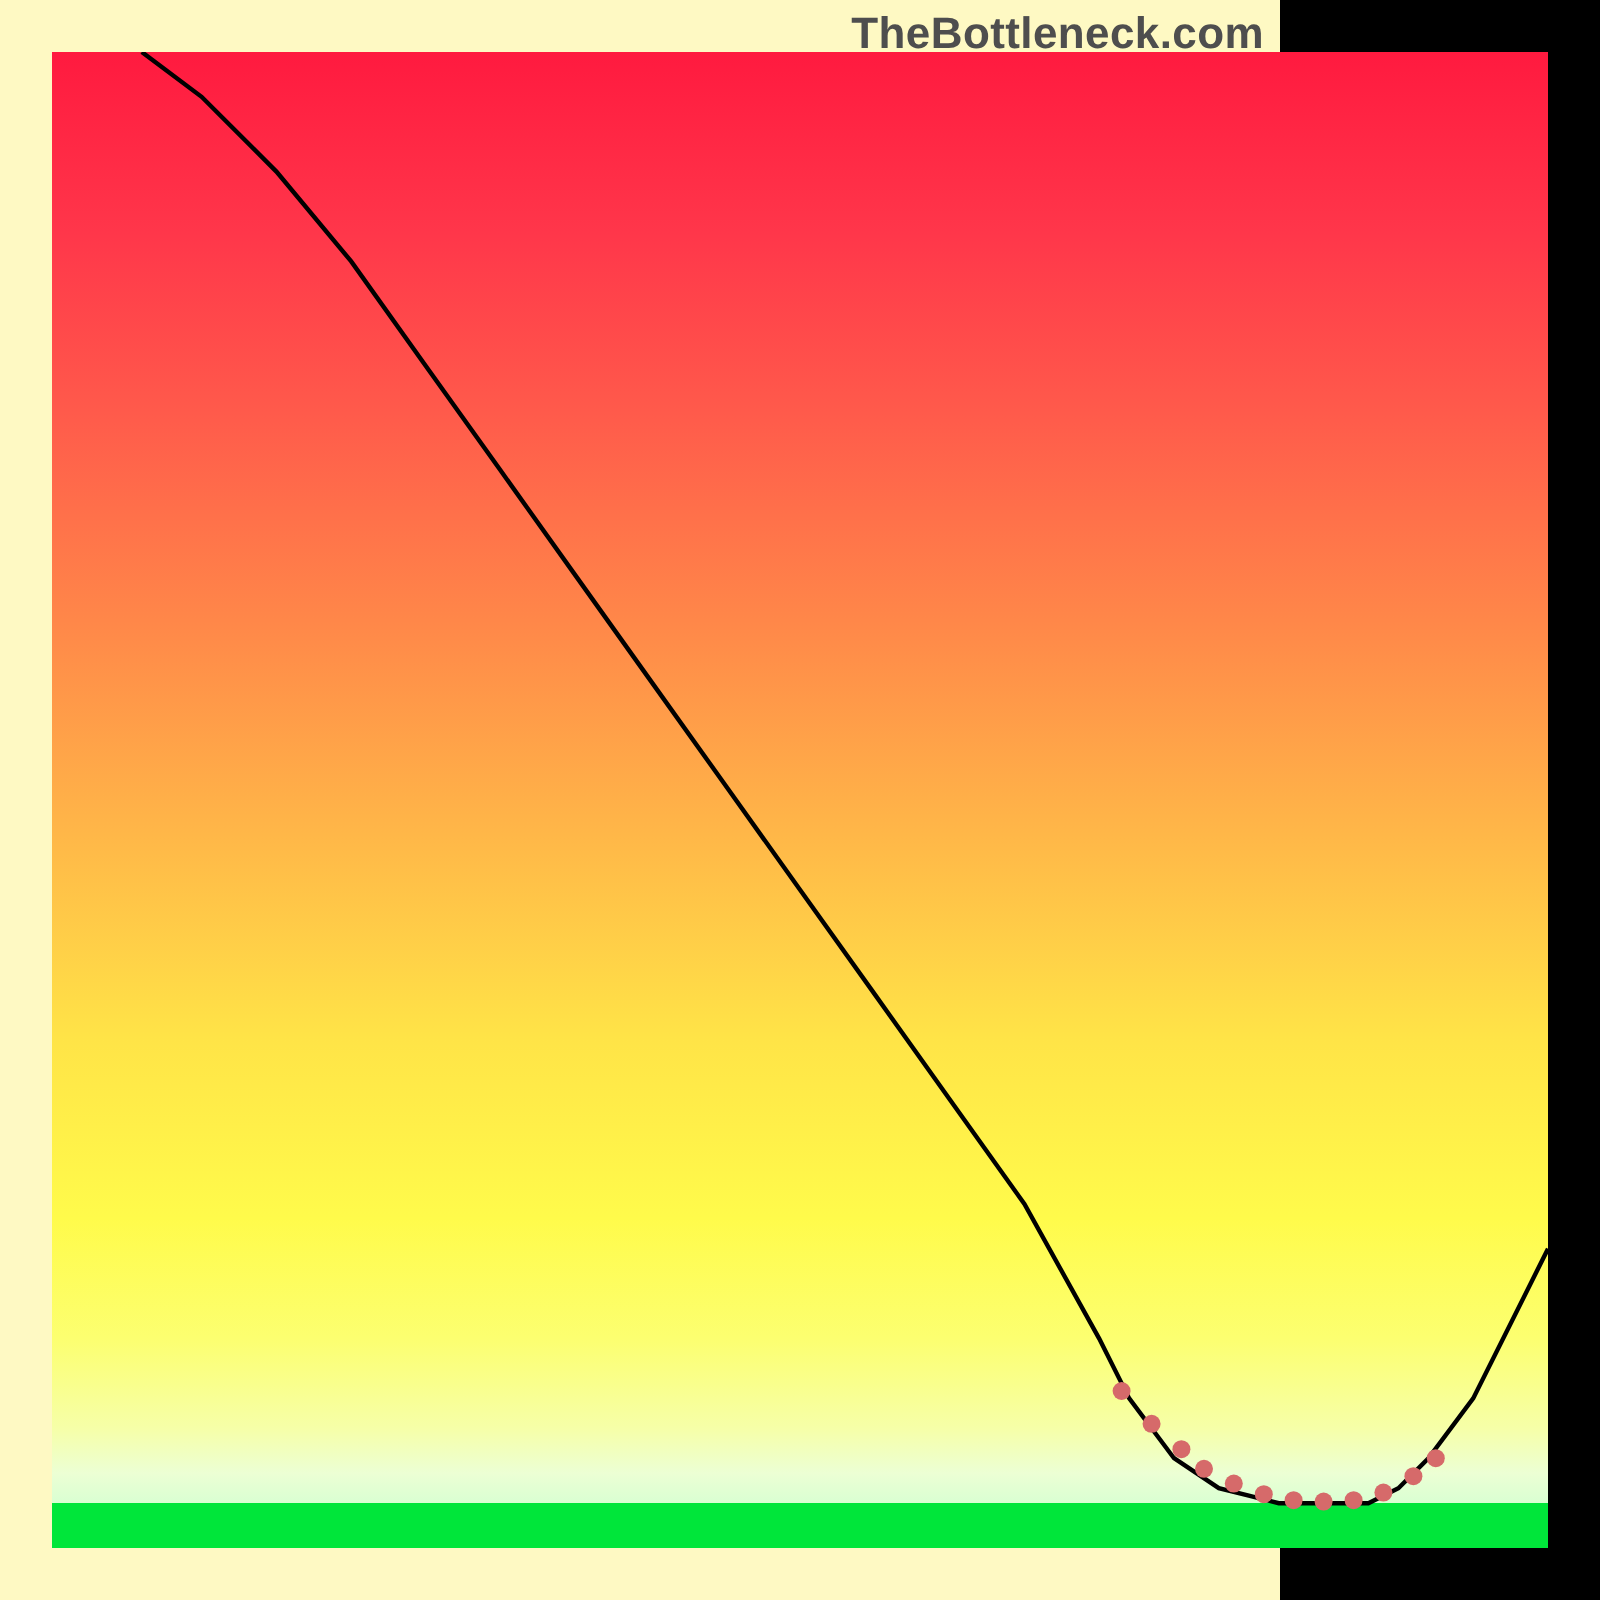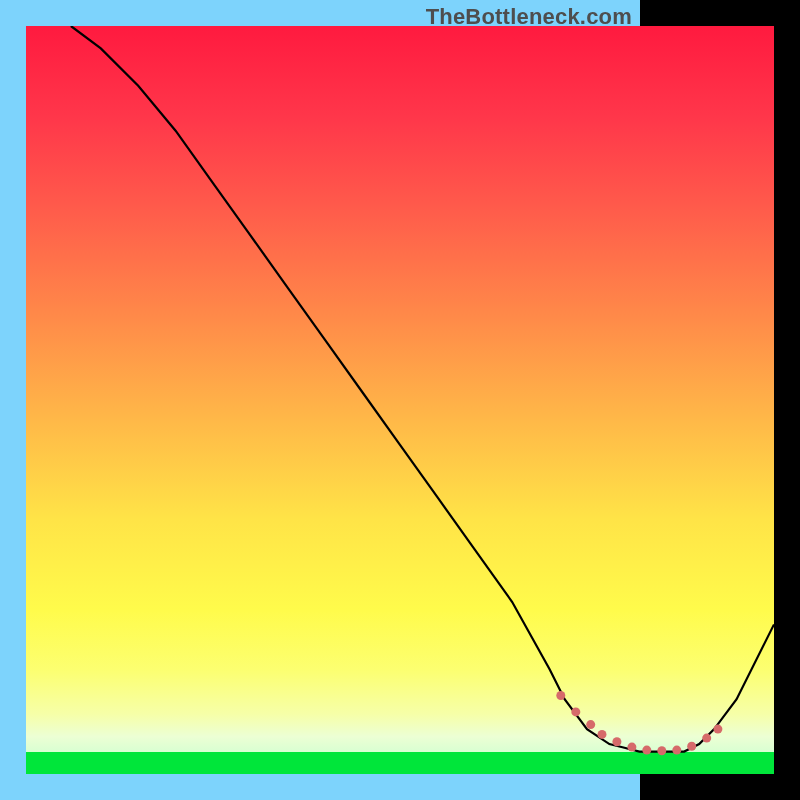--- a/index.html
+++ b/index.html
@@ -8,21 +8,21 @@
     width: 800px;
     height: 800px;
     background: #000;
     overflow: hidden;
     font-family: Arial, Helvetica, sans-serif;
   }
   .stage {
     position: relative;
     width: 640px;
     height: 800px;
-    background: #7dd3fc;
+    background: #fef9c3;
   }
   .plot {
     position: absolute;
     left: 26px;
     top: 26px;
     width: 748px;
     height: 748px;
     background:
       linear-gradient(to bottom, rgba(0,255,0,0) 0%, rgba(0,255,0,0) 97%, #00e63a 97%, #00e63a 100%),
       linear-gradient(to bottom,

